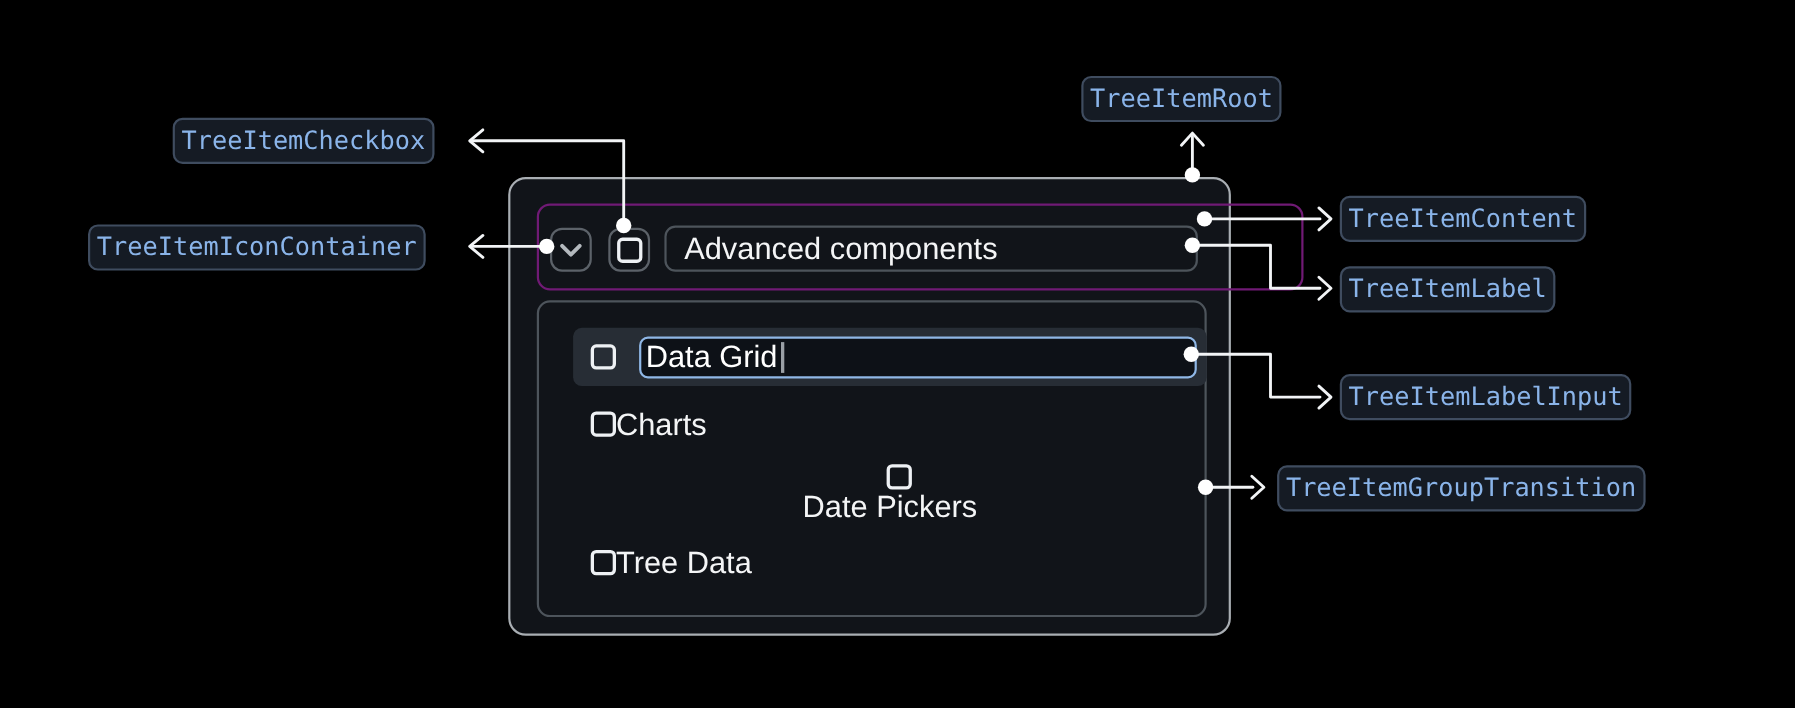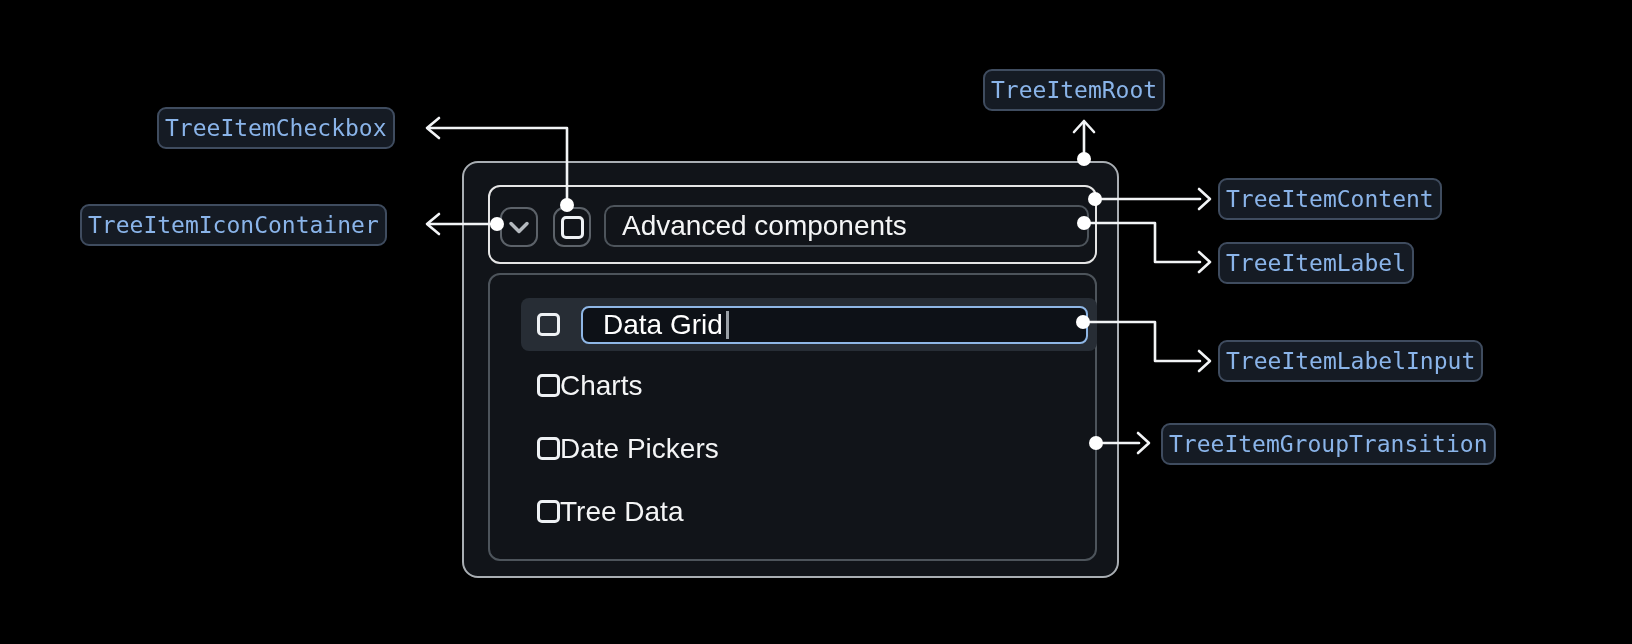--- a/index.html
+++ b/index.html
@@ -18,22 +18,22 @@
     position: absolute;
     left: 462px; top: 161px;
     width: 657px; height: 417px;
     background: #111419;
     border: 2px solid #a9aeb3;
     border-radius: 16px;
   }
   .content-rect {
     position: absolute;
     left: 24px; top: 22px;
-    width: 609px; height: 79px;
-    border: 2px solid #e5e5e5;
+    width: 697px; height: 79px;
+    border: 2px solid #701a75;
     border-radius: 12px;
   }
   .icon-container {
     position: absolute;
     left: 10px; top: 20px;
     width: 38px; height: 40px;
     border: 2px solid #5c6269;
     border-radius: 11px;
     display: flex; align-items: center; justify-content: center;
   }
@@ -83,21 +83,21 @@
     font-size: 28px;
     white-space: nowrap;
   }
   .label-input {
     margin-left: 21px;
     width: 507px; height: 38px;
     border: 2px solid #8fb7e6;
     border-radius: 8px;
     background: #0d1117;
     display: flex; align-items: center;
-    padding-left: 20px;
+    padding-left: 4px;
     color: #ffffff;
     font-size: 28px;
     white-space: nowrap;
   }
   .caret {
     display: inline-block;
     width: 3px; height: 28px;
     background: #9aa0a6;
     margin-left: 3px;
   }
@@ -152,21 +152,21 @@
           <span>Data Grid</span>
           <span class="caret"></span>
         </div>
       </div>
 
       <div class="row" style="top:84px;">
         <div class="cb"></div>
         <span class="row-label">Charts</span>
       </div>
 
-      <div class="row" style="top:147px;">
+      <div class="row" style="top:147px;flex-direction:column;">
         <div class="cb"></div>
         <span class="row-label">Date Pickers</span>
       </div>
 
       <div class="row" style="top:210px;">
         <div class="cb"></div>
         <span class="row-label">Tree Data</span>
       </div>
 
     </div>

